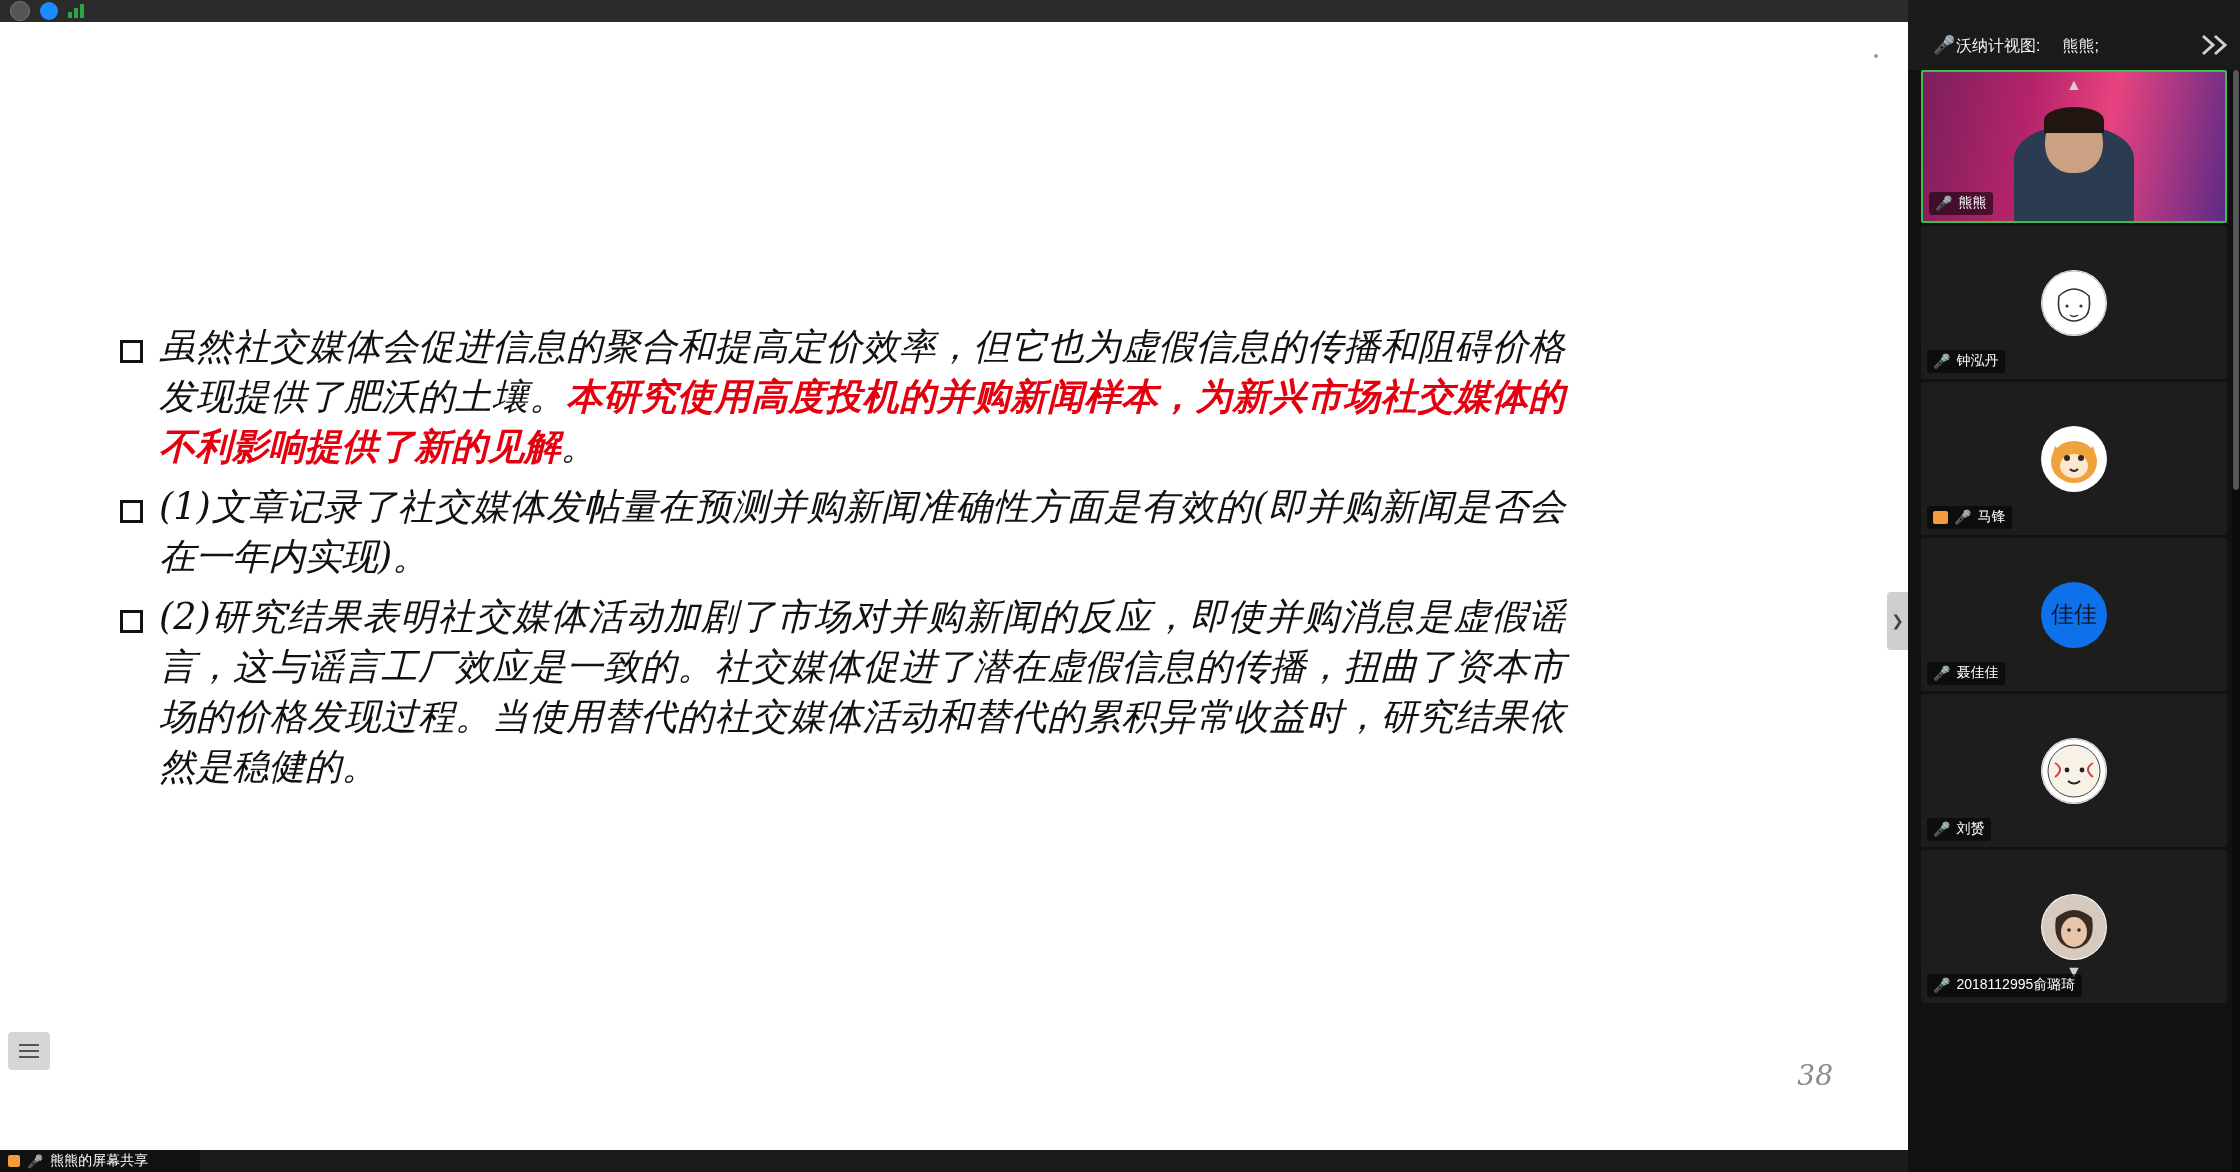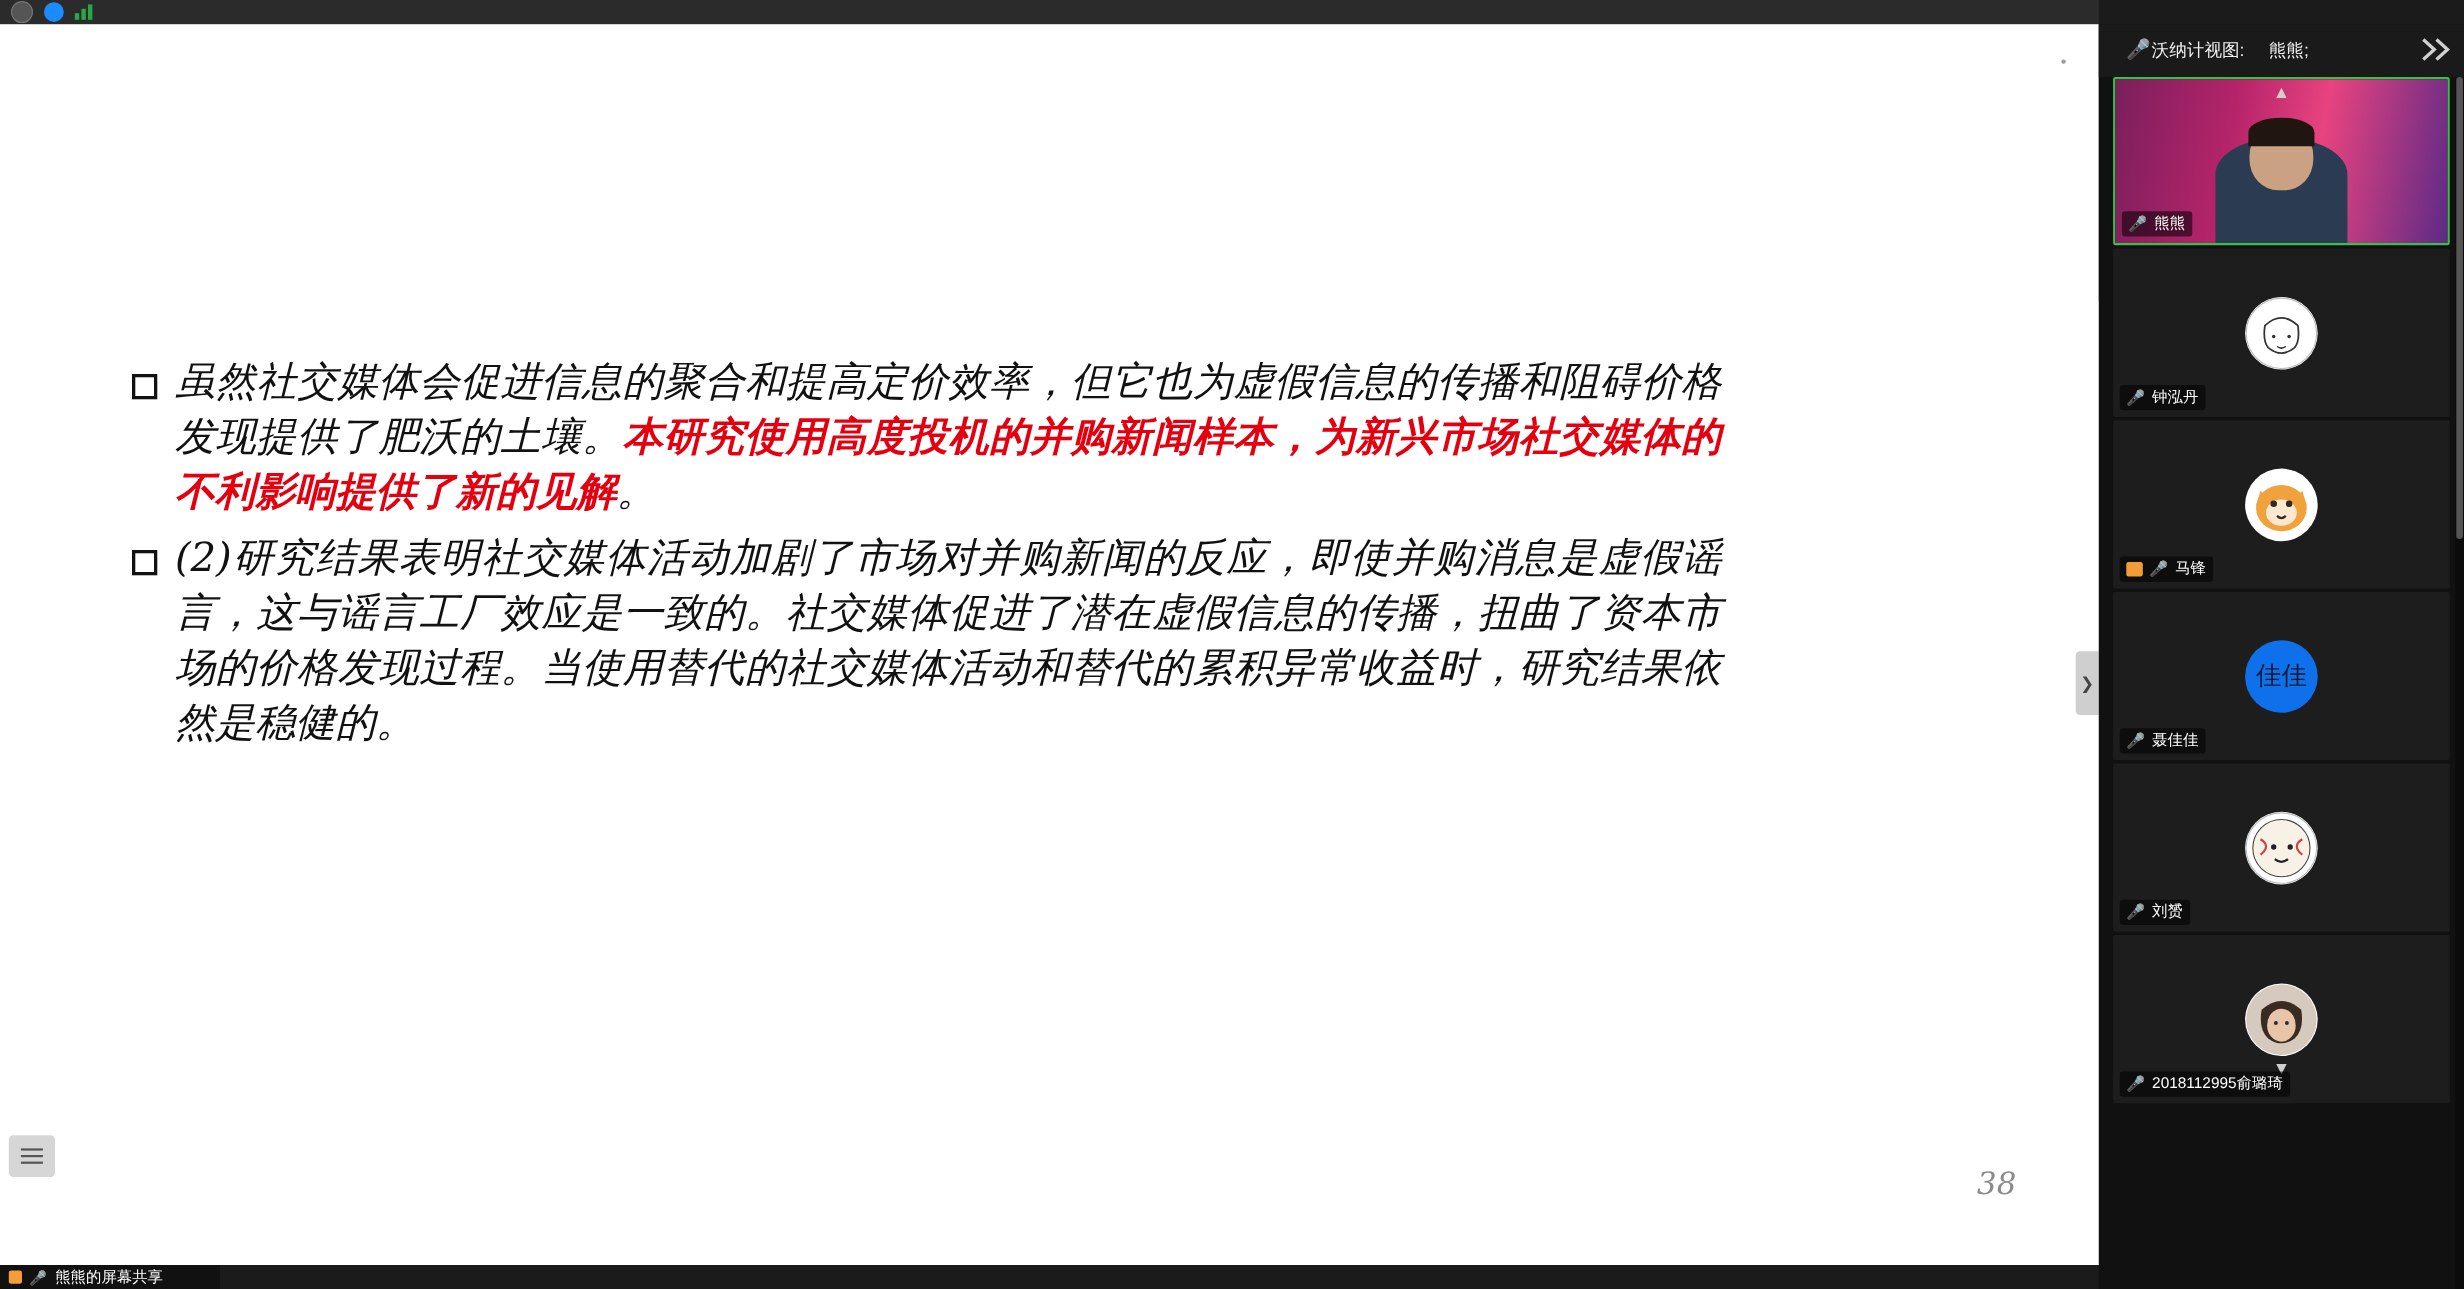--- a/index.html
+++ b/index.html
@@ -391,20 +391,24 @@
     <div class="slide-body">
       <div class="bullets">
 
         <div class="bullet">
           <span class="bullet-marker"></span>
           <div class="bullet-text">
             <span>虽然社交媒体会促进信息的聚合和提高定价效率，但它也为虚假信息的传播和阻碍价格发现提供了肥沃的土壤。</span><span class="hl">本研究使用高度投机的并购新闻样本，为新兴市场社交媒体的不利影响提供了新的见解</span><span>。</span>
           </div>
         </div>
 
+        <div class="bullet">
+          <span class="bullet-marker"></span>
+          <div class="bullet-text">(1)文章记录了社交媒体发帖量在预测并购新闻准确性方面是有效的(即并购新闻是否会在一年内实现)。</div>
+        </div>
 
         <div class="bullet">
           <span class="bullet-marker"></span>
           <div class="bullet-text">(2)研究结果表明社交媒体活动加剧了市场对并购新闻的反应，即使并购消息是虚假谣言，这与谣言工厂效应是一致的。社交媒体促进了潜在虚假信息的传播，扭曲了资本市场的价格发现过程。当使用替代的社交媒体活动和替代的累积异常收益时，研究结果依然是稳健的。</div>
         </div>
 
       </div>
 
       <div class="page-num">38</div>
     </div>

